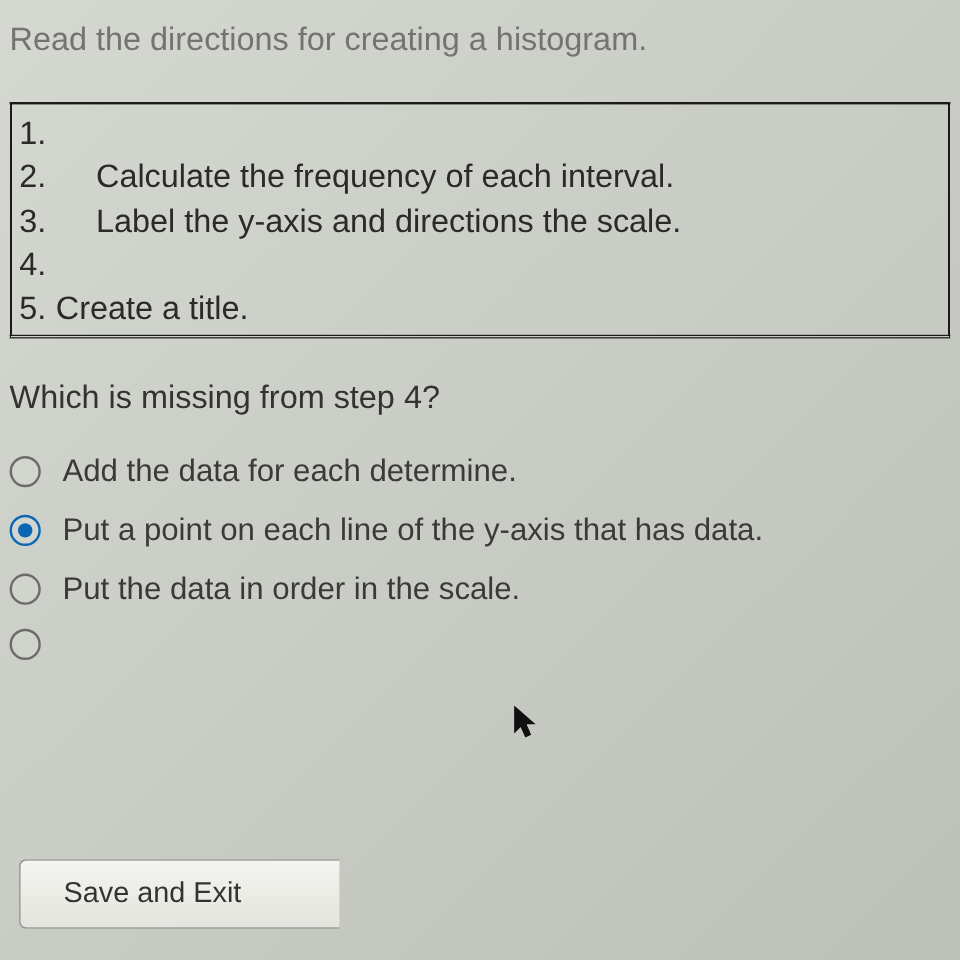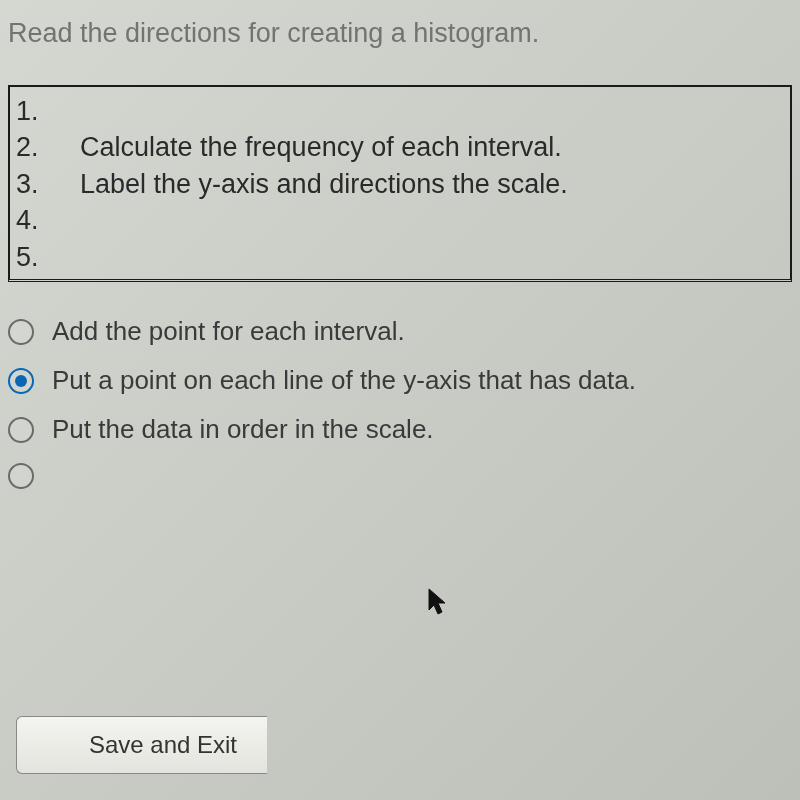--- a/index.html
+++ b/index.html
@@ -105,23 +105,23 @@
       font-size: 24px;
       text-decoration: underline;
     }
     .save-btn {
       border: 1px solid #888;
       border-right: none;
       border-radius: 6px 0 0 6px;
       background: linear-gradient(#f4f4f0, #e4e4de);
       font-size: 24px;
       color: #333;
-      padding: 14px 30px 14px 20px;
+      padding: 14px 30px 14px 36px;
       min-width: 200px;
-      text-align: right;
+      text-align: left;
     }
   </style>
 </head>
 <body>
 
 <div class="content">
   <div class="instruction">Read the directions for creating a histogram.</div>
 
   <div class="steps-box">
     <div class="step-row">
@@ -134,28 +134,30 @@
     <div class="step-row">
       <span class="step-num">3.</span>
       <span>Label the y-axis and directions the scale.</span>
     </div>
     <div class="step-row">
       <span class="step-num">4.</span>
       <span></span>
     </div>
     <div class="step-row">
       <span class="step-num-tight">5.</span>
+      <span>Create a title.</span>
     </div>
   </div>
 
+  <div class="question">Which is missing from step 4?</div>
 
   <div class="options">
     <div class="option">
       <div class="radio"></div>
-      <span>Add the point for each interval.</span>
+      <span>Add the data for each determine.</span>
     </div>
     <div class="option">
       <div class="radio selected"></div>
       <span>Put a point on each line of the y-axis that has data.</span>
     </div>
     <div class="option">
       <div class="radio"></div>
       <span>Put the data in order in the scale.</span>
     </div>
     <div class="option">

